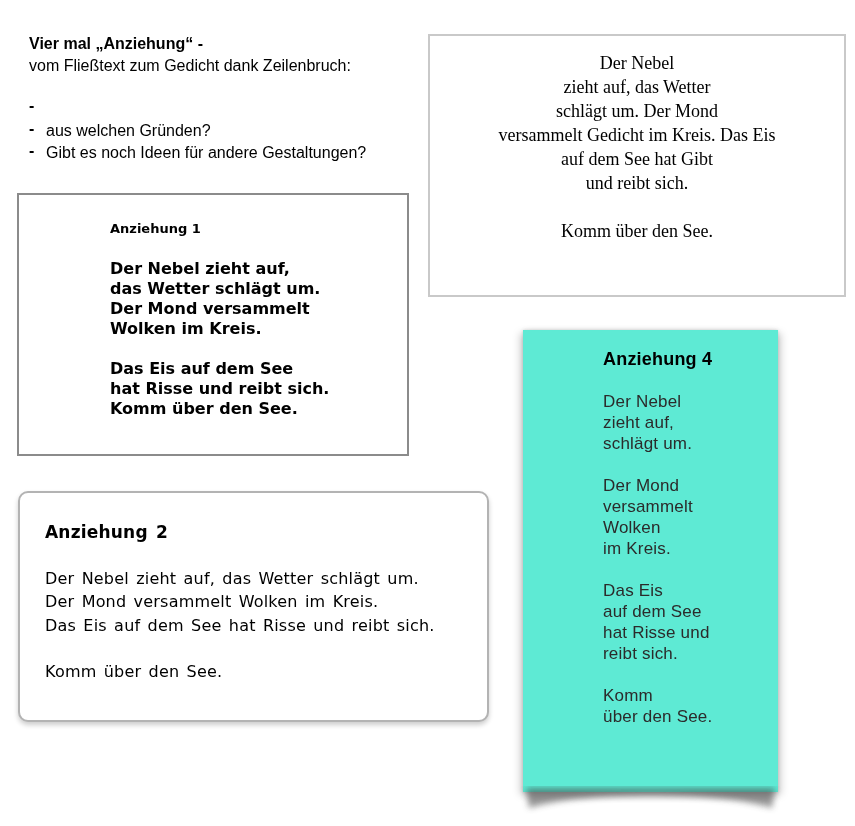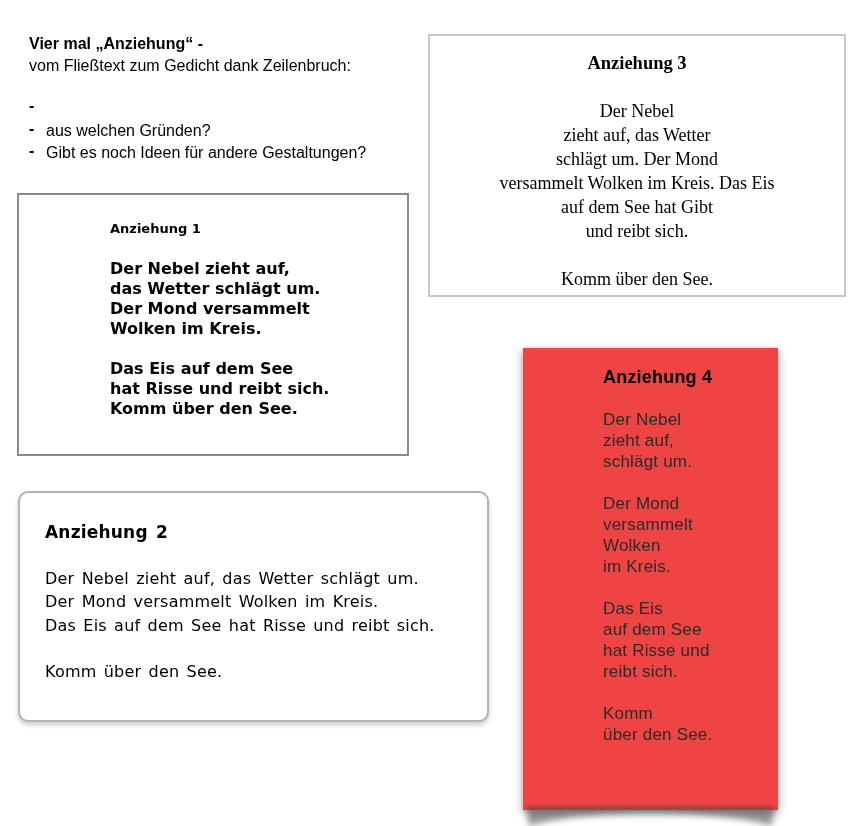--- a/index.html
+++ b/index.html
@@ -59,22 +59,22 @@
     font-family: "DejaVu Sans", sans-serif;
     font-size: 16px;
     letter-spacing: 0.2px;
     word-spacing: 2px;
   }
   #box-v2 .box-title { font-weight: bold; font-size: 17px; line-height: 23px; margin-bottom: 23px; }
   #box-v2 .line { line-height: 23.3px; min-height: 23.3px; }
 
   
   #box-v4 {
-    left: 523px; top: 348px; width: 255px; height: 462px;
-    background: #ef4444;
+    left: 523px; top: 330px; width: 255px; height: 462px;
+    background: #5eead4;
     box-shadow: 0 0 3px rgba(0,0,0,0.12),
                 3px 3px 8px rgba(0,0,0,0.18),
                -3px 3px 8px rgba(0,0,0,0.18);
     padding: 19px 0 0 80px;
     font-size: 17px;
     letter-spacing: 0.2px;
     color: #2b2b2b;
   }
   #box-v4 .box-title { font-weight: bold; font-size: 18px; line-height: 21px; margin-bottom: 21px; color: #000; }
   #box-v4 .line { line-height: 21px; min-height: 21px; }
@@ -109,25 +109,24 @@
     <div class="line">das Wetter schlägt um.</div>
     <div class="line">Der Mond versammelt</div>
     <div class="line">Wolken im Kreis.</div>
     <div class="line"></div>
     <div class="line">Das Eis auf dem See</div>
     <div class="line">hat Risse und reibt sich.</div>
     <div class="line">Komm über den See.</div>
   </div>
 
   <div class="pbox" id="box-v3">
-    <div class="box-title">Anziehung 3</div>
     <div class="line">Der Nebel</div>
     <div class="line">zieht auf, das Wetter</div>
     <div class="line">schlägt um. Der Mond</div>
-    <div class="line">versammelt Wolken im Kreis. Das Eis</div>
+    <div class="line">versammelt Gedicht im Kreis. Das Eis</div>
     <div class="line">auf dem See hat Gibt</div>
     <div class="line">und reibt sich.</div>
     <div class="line"></div>
     <div class="line">Komm über den See.</div>
   </div>
 
   <div class="pbox" id="box-v2">
     <div class="box-title">Anziehung 2</div>
     <div class="line">Der Nebel zieht auf, das Wetter schlägt um.</div>
     <div class="line">Der Mond versammelt Wolken im Kreis.</div>

